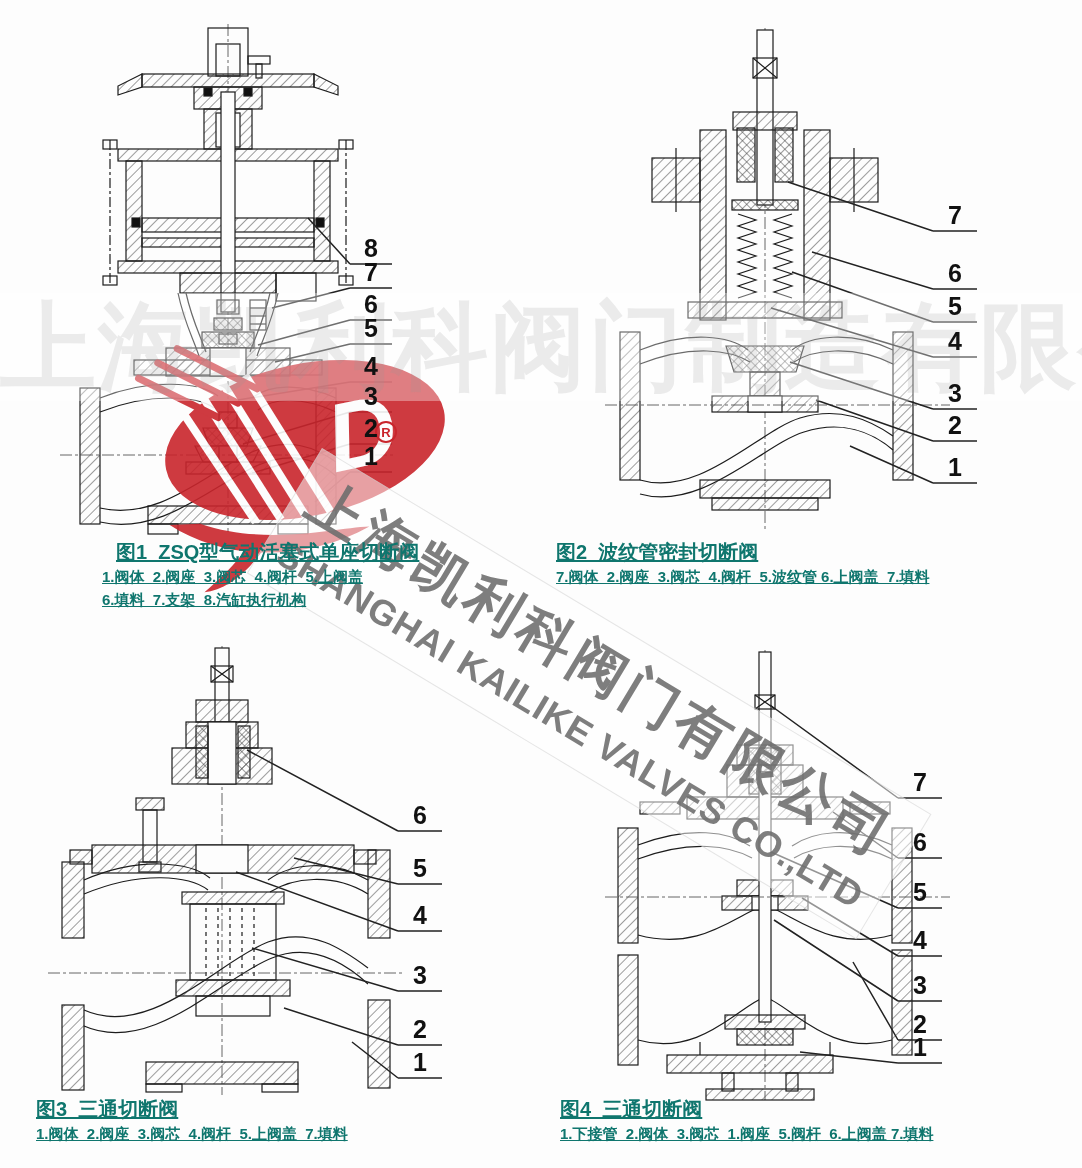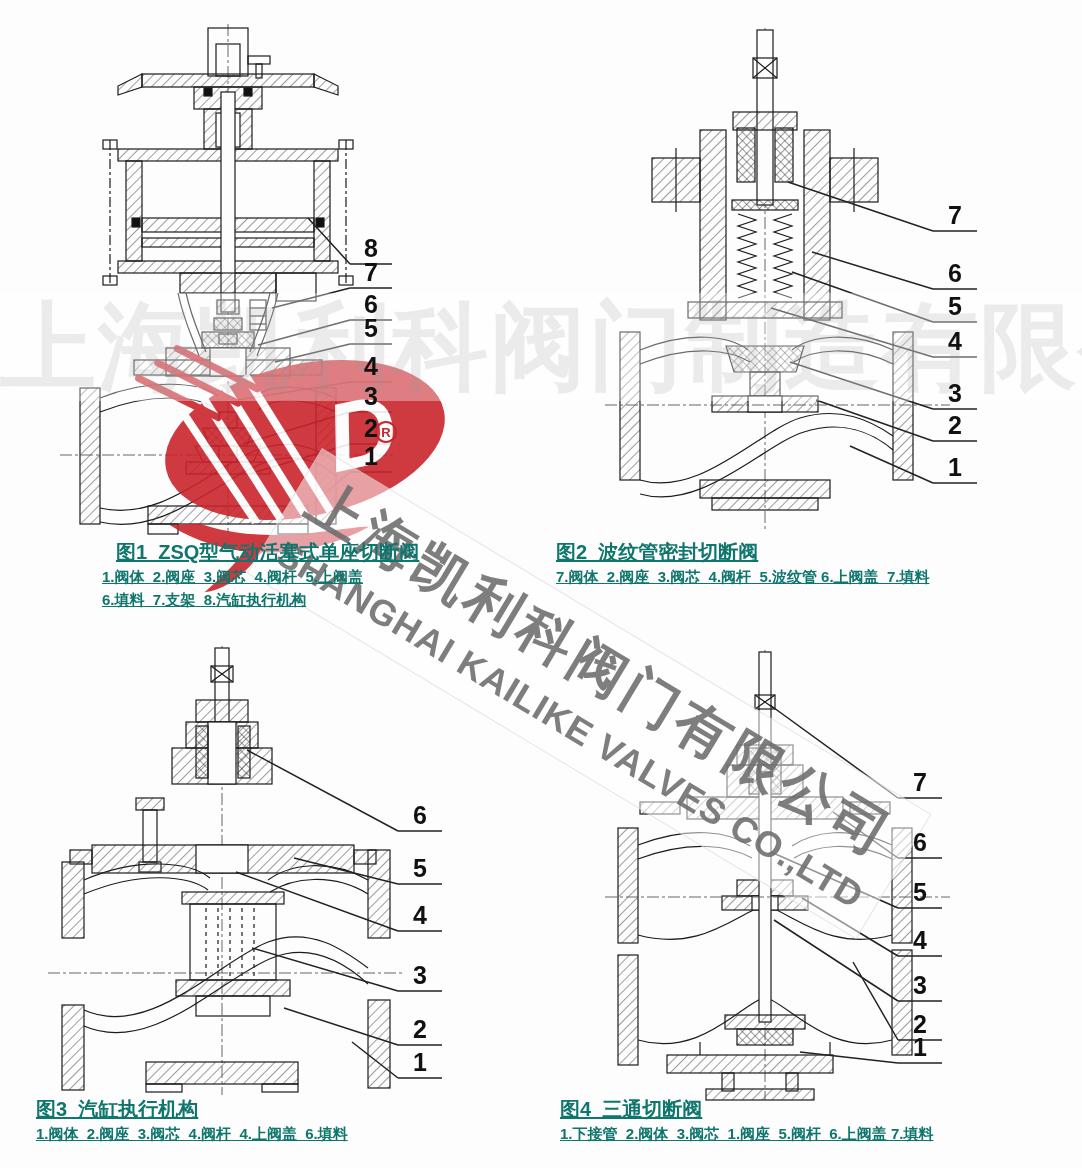--- a/index.html
+++ b/index.html
@@ -342,22 +342,22 @@
   <div class="cap-parts">1.阀体  2.阀座  3.阀芯  4.阀杆  5.上阀盖</div>
   <div class="cap-parts">6.填料  7.支架  8.汽缸执行机构</div>
 </div>
 
 <div class="caption" style="left:556px;top:539px;width:486px">
   <div class="cap-title tc">图2  波纹管密封切断阀</div>
   <div class="cap-parts">7.阀体  2.阀座  3.阀芯  4.阀杆  5.波纹管 6.上阀盖  7.填料</div>
 </div>
 
 <div class="caption" style="left:36px;top:1096px;width:436px">
-  <div class="cap-title tc">图3  汽缸执行机构</div>
-  <div class="cap-parts">1.阀体  2.阀座  3.阀芯  4.阀杆  4.上阀盖  6.填料</div>
+  <div class="cap-title tc">图3  三通切断阀</div>
+  <div class="cap-parts">1.阀体  2.阀座  3.阀芯  4.阀杆  5.上阀盖  7.填料</div>
 </div>
 
 <div class="caption" style="left:560px;top:1096px;width:488px">
   <div class="cap-title tc">图4  三通切断阀</div>
   <div class="cap-parts">1.下接管  2.阀体  3.阀芯  1.阀座  5.阀杆  6.上阀盖 7.填料</div>
 </div>
 
 </div>
 
 </body></html>

